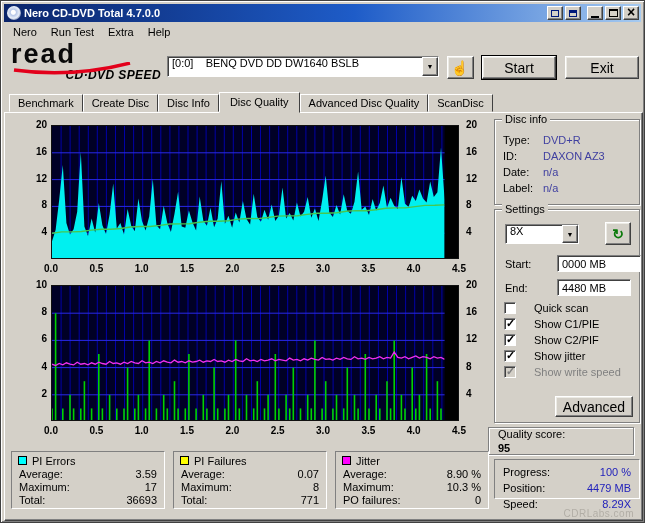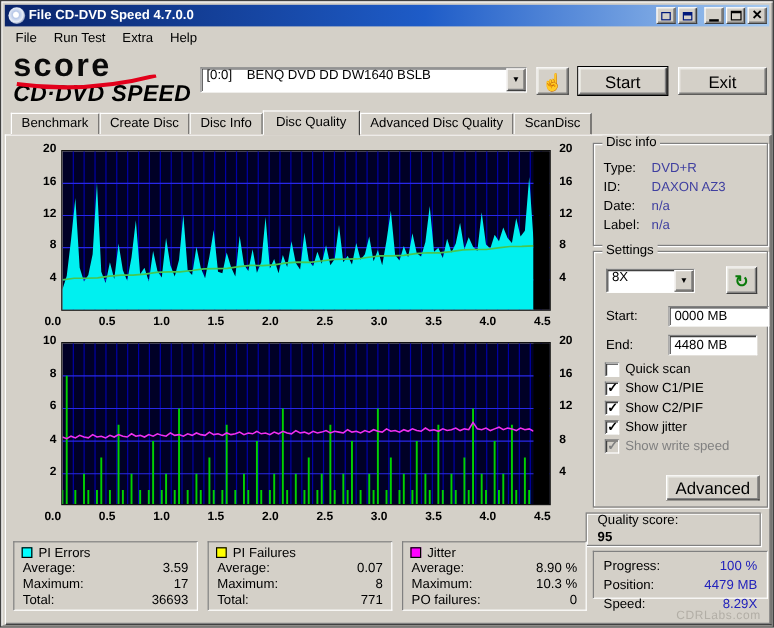--- a/index.html
+++ b/index.html
@@ -21,21 +21,21 @@
   .ico-min{width:8px;height:2px;background:#000;display:inline-block;margin-top:7px;}
   .ico-max{width:9px;height:8px;border:1px solid #000;border-top-width:2px;display:inline-block;}
   .ico-close::before{content:"×";font-size:14px;font-weight:bold;line-height:11px;}
   
   .menubar{position:absolute;left:3px;top:21px;right:3px;height:19px;display:flex;align-items:center;padding-left:2px;}
   .menu-item{padding:2px 7px;}
   
   .logo{position:absolute;left:10px;top:42px;width:150px;}
   .logo-nero{font-size:27px;font-weight:bold;letter-spacing:2px;line-height:22px;color:#0a0a0a;}
   .swoosh{position:absolute;left:1px;top:19px;}
-  .logo-sub{font-size:19px;font-weight:bold;font-style:italic;letter-spacing:0.4px;margin-top:3px;}
+  .logo-sub{font-size:12px;font-weight:bold;font-style:italic;letter-spacing:0.4px;margin-top:3px;text-align:right;}
   .combo{position:absolute;background:#fff;border:1px solid;border-color:#808080 #fff #fff #808080;
     box-shadow:inset 1px 1px 0 #404040;display:flex;align-items:flex-start;}
   .combo-drive{left:166px;top:55px;width:272px;height:21px;}
   .combo-text{flex:1;padding-left:4px;white-space:pre;overflow:hidden;}
   .combo-btn{width:16px;align-self:stretch;background:#d4d0c8;border:1px solid;border-color:#fff #404040 #404040 #fff;
     box-shadow:inset -1px -1px 0 #808080;display:flex;align-items:center;justify-content:center;}
   .combo-btn::after{content:"▼";font-size:7px;color:#000;}
   .btn{background:#d4d0c8;border:1px solid;border-color:#fff #404040 #404040 #fff;
     box-shadow:inset -1px -1px 0 #808080, inset 1px 1px 0 #ecebe5;
     font-family:"Liberation Sans",sans-serif;font-size:14px;color:#000;display:inline-flex;align-items:center;justify-content:center;padding:0;}
@@ -51,41 +51,41 @@
   .content{position:absolute;left:3px;top:111px;width:639px;height:409px;background:#d4d0c8;
     border:1px solid;border-color:#fff #404040 #404040 #fff;box-shadow:inset -1px -1px 0 #808080;z-index:1;}
   
   .chart-block{position:absolute;width:486px;height:152px;}
   #chart-top{left:2px;top:12px;}
   #chart-bottom{left:2px;top:172px;}
   .chart-block svg{position:absolute;left:44px;top:0;border:1px solid #101010;display:block;}
   .tick{position:absolute;font-size:10px;font-weight:bold;color:#000;line-height:12px;}
   .tick-l{left:0;width:40px;text-align:right;}
   .tick-r{left:459px;width:26px;text-align:left;}
-  .tick-x{width:28px;}
+  .tick-x{width:28px;text-align:center;}
   
   .groupbox{position:absolute;border:1px solid #808080;box-shadow:inset 1px 1px 0 #fff, 1px 1px 0 #fff;}
   .gb-title{position:absolute;top:-7px;left:7px;background:#d4d0c8;padding:0 3px;line-height:12px;}
   .disc-info{left:489px;top:6px;width:146px;height:86px;}
   .info-rows{position:absolute;left:8px;top:12px;right:6px;}
   .info-row{display:flex;height:16px;line-height:16px;}
   .info-lbl{width:40px;}
   .info-val{color:#3f3fa0;}
   .settings{left:489px;top:96px;width:146px;height:214px;}
   .speed-combo{left:10px;top:14px;width:74px;height:20px;}
   .refresh-btn{position:absolute;left:110px;top:12px;width:26px;height:23px;}
   .refresh-ico::before{content:"↻";font-size:14px;font-weight:bold;color:#0a7a0a;}
   .fld-label{position:absolute;left:10px;}
   .start-lbl{top:48px;} .end-lbl{top:72px;}
   .field{position:absolute;background:#fff;border:1px solid;border-color:#808080 #fff #fff #808080;
     box-shadow:inset 1px 1px 0 #404040;padding:1px 0 0 4px;height:17px;line-height:14px;}
   .start-field{left:62px;top:45px;width:84px;}
   .end-field{left:62px;top:69px;width:74px;}
   .checks{position:absolute;left:9px;top:90px;right:4px;}
-  .check-row{display:flex;align-items:center;gap:5px;height:16px;}
+  .check-row{display:flex;align-items:center;gap:18px;height:16px;}
   .cb{position:relative;width:12px;height:12px;background:#fff;border:1px solid;border-color:#808080 #fff #fff #808080;
     box-shadow:inset 1px 1px 0 #404040;flex:0 0 auto;}
   .cb.checked::after{content:"✓";position:absolute;left:1px;top:-2px;font-size:11px;font-weight:bold;color:#000;}
   .cb.disabled{background:#d4d0c8;}
   .cb.disabled::after{color:#808080;}
   .disabled-text{color:#808080;}
   .advanced-btn{position:absolute;left:60px;top:186px;width:78px;height:21px;}
   .quality{left:483px;top:314px;width:146px;height:28px;display:flex;align-items:flex-start;justify-content:space-between;padding:0 12px 0 9px;flex-direction:column;}
   .q-value{font-weight:bold;}
   .sunken{background:#d4d0c8;border:1px solid;border-color:#808080 #fff #fff #808080;}
@@ -98,47 +98,47 @@
   .stat-row{display:flex;justify-content:space-between;padding:0 7px;height:13px;line-height:13px;}
   .watermark{position:absolute;right:8px;bottom:1px;color:#b2aea6;font-size:10px;letter-spacing:0.5px;}
 </style>
 </head>
 <body>
 
 <div class="window">
 
   <div class="titlebar">
     <span class="app-icon"></span>
-    <span class="title-text">File CD-DVD Speed 4.7.0.0</span>
+    <span class="title-text">Nero CD-DVD Total 4.7.0.0</span>
     <span class="tbtn">
         <span class="ico-sq"></span>
       </span>
     <span class="tbtn gap">
         <span class="ico-sq2"></span>
       </span>
     <span class="tbtn">
         <span class="ico-min"></span>
       </span>
     <span class="tbtn">
         <span class="ico-max"></span>
       </span>
     <span class="tbtn">
         <span class="ico-close"></span>
       </span>
   </div>
 
   <div class="menubar">
-    <span class="menu-item">File</span>
+    <span class="menu-item">Nero</span>
     <span class="menu-item">Run Test</span>
     <span class="menu-item">Extra</span>
     <span class="menu-item">Help</span>
   </div>
 
   <div class="logo">
-    <div class="logo-nero">score</div>
+    <div class="logo-nero">read</div>
     <svg class="swoosh" width="120" height="13" viewBox="0 0 120 13">
       <path d="M2 8 Q 60 16 118 1" stroke="#e3001b" stroke-width="3.4" fill="none"></path>
     </svg>
     <div class="logo-sub">CD·DVD SPEED</div>
   </div>
 
   <div class="combo combo-drive">
     <span class="combo-text">[0:0]    BENQ DVD DD DW1640 BSLB</span>
     <span class="combo-btn"></span>
   </div>

